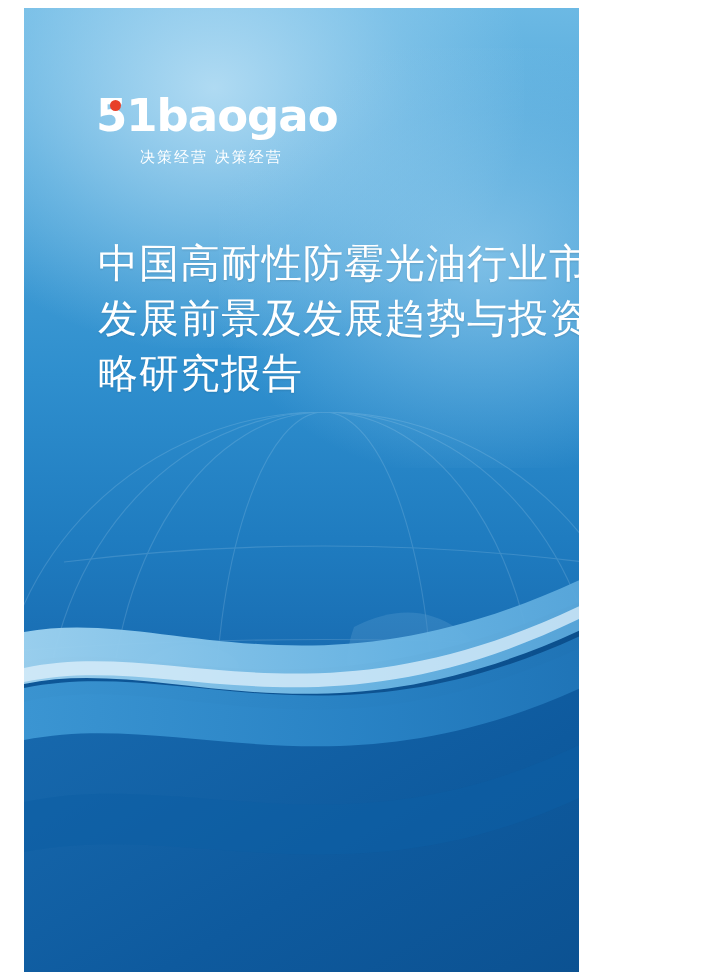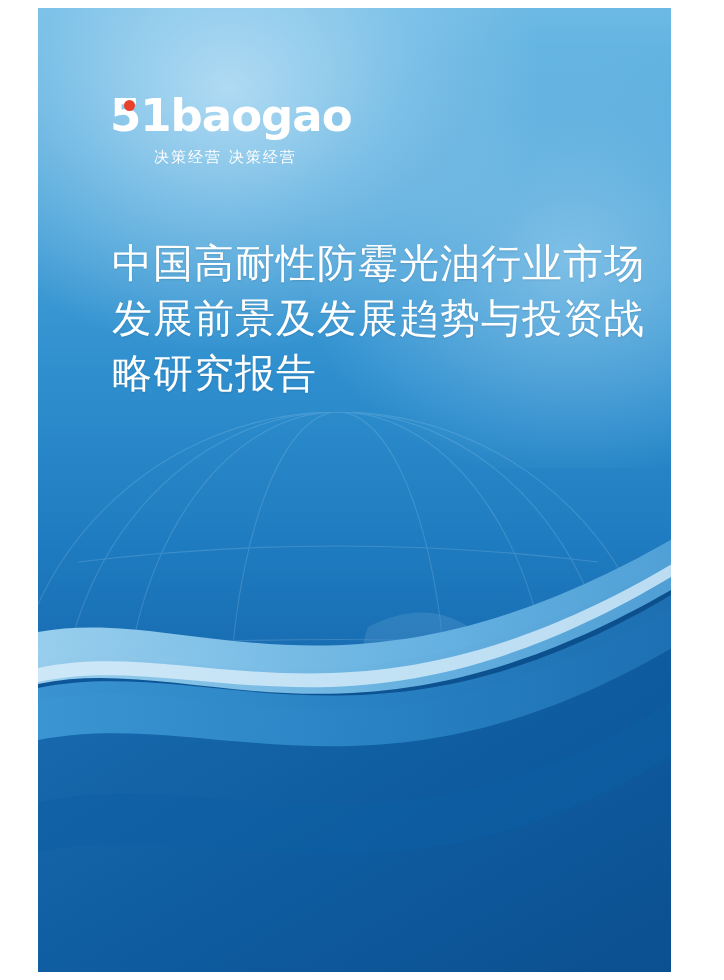--- a/index.html
+++ b/index.html
@@ -14,25 +14,24 @@
     position: relative;
     width: 724px;
     height: 980px;
     overflow: hidden;
     background: #ffffff;
   }
   .cover {
     position: absolute;
     left: 24px;
     top: 8px;
-    width: 633px;
+    width: 555px;
     height: 964px;
     overflow: hidden;
     background: linear-gradient(180deg, #6cb9e4 0%, #4aa3d8 18%, #2f8fce 38%, #1f7cc0 55%, #1667ad 72%, #0f5ba2 100%);
-    margin-left: 14px;
   }
   
   .sky-glow {
     position: absolute;
     left: -120px;
     top: -180px;
     width: 620px;
     height: 520px;
     background: radial-gradient(ellipse at center, rgba(190,226,246,0.85) 0%, rgba(150,206,238,0.45) 45%, rgba(120,190,232,0.0) 72%);
     pointer-events: none;

